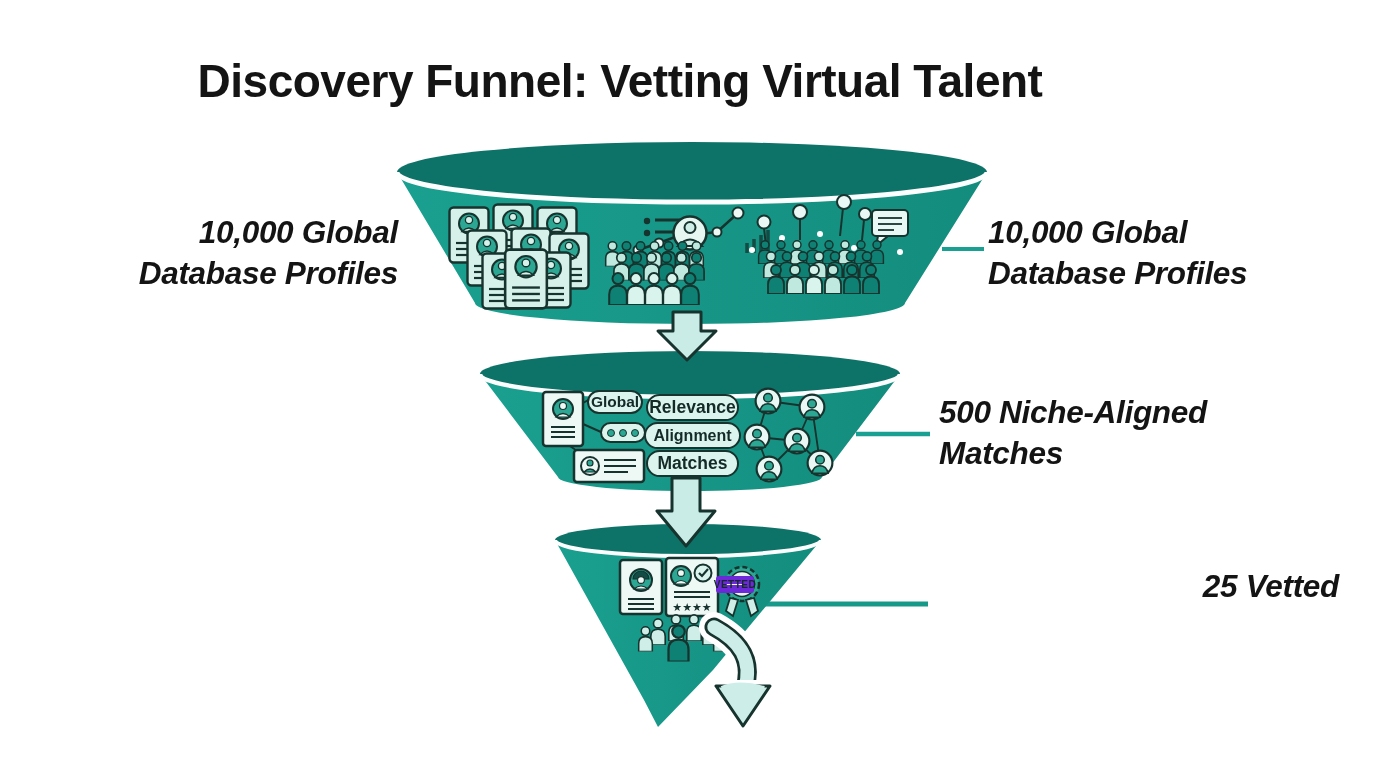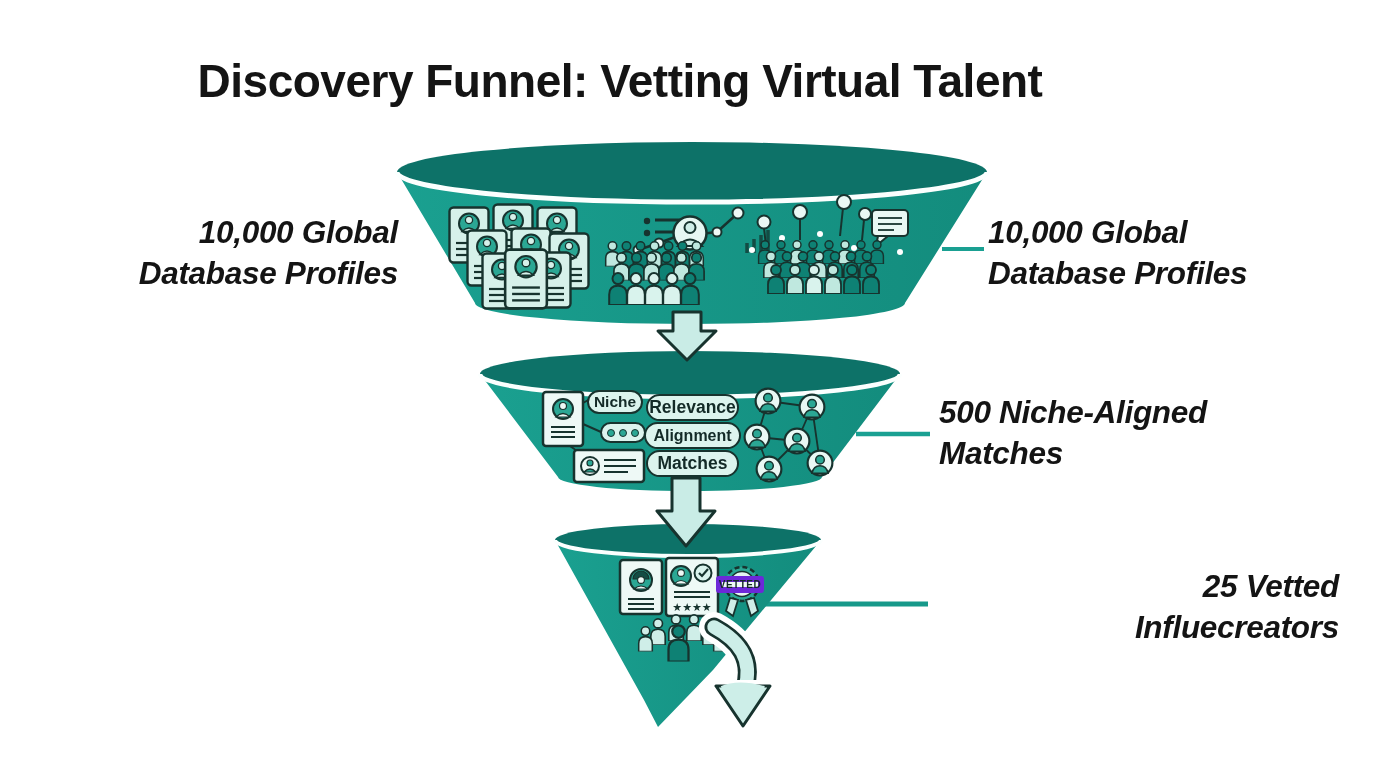--- a/index.html
+++ b/index.html
@@ -25,23 +25,23 @@
     background:#dcf4ee;border:2.5px solid #17332e;border-radius:14px;
     font-weight:800;color:#132a27;box-sizing:border-box;
   }
   .pill-niche     {left:587px;top:390px;width:56px;height:24px;font-size:15.5px;border-radius:12px;}
   .pill-relevance {left:646px;top:394px;width:93px;height:27px;font-size:17.5px;}
   .pill-alignment {left:644px;top:422px;width:97px;height:27px;font-size:16px;}
   .pill-matching  {left:646px;top:450px;width:93px;height:27px;font-size:17.5px;}
   .pill-dots      {left:600px;top:422px;width:46px;height:21px;border-radius:11px;gap:4px;}
   .pill-dots i{display:block;width:6px;height:6px;border-radius:50%;background:#2ba794;border:1px solid #17332e;}
   .badge-vetted{
-    position:absolute;left:716px;top:576px;width:48px;height:17px;
+    position:absolute;left:716px;top:576px;width:38px;height:17px;
     display:flex;align-items:center;justify-content:center;
-    background:#eef9f5;border:6px solid #6d28d9;border-radius:3px;
+    background:#eef9f5;border:8px solid #6d28d9;border-radius:3px;
     font-size:10px;font-weight:800;letter-spacing:0.5px;color:#132a27;box-sizing:border-box;
   }
 </style>
 </head>
 <body>
 
 <div id="canvas">
 
   <svg width="1376" height="768" viewBox="0 0 1376 768">
     <defs>
@@ -295,24 +295,23 @@
     <div>Database Profiles</div>
   </div>
 
   <div class="stage-label lbl-r2">
     <div>500 Niche-Aligned</div>
     <div>Matches</div>
   </div>
 
   <div class="stage-label lbl-r3">
     <div>25 Vetted</div>
-    <div>Influecreators</div>
   </div>
 
-  <div class="pill pill-niche">Niche</div>
+  <div class="pill pill-niche">Global</div>
   <div class="pill pill-dots">
       <i></i>
       <i></i>
       <i></i>
     </div>
   <div class="pill pill-relevance">Relevance</div>
   <div class="pill pill-alignment">Alignment</div>
   <div class="pill pill-matching">Matches</div>
 
   <div class="badge-vetted">VETTED</div>

